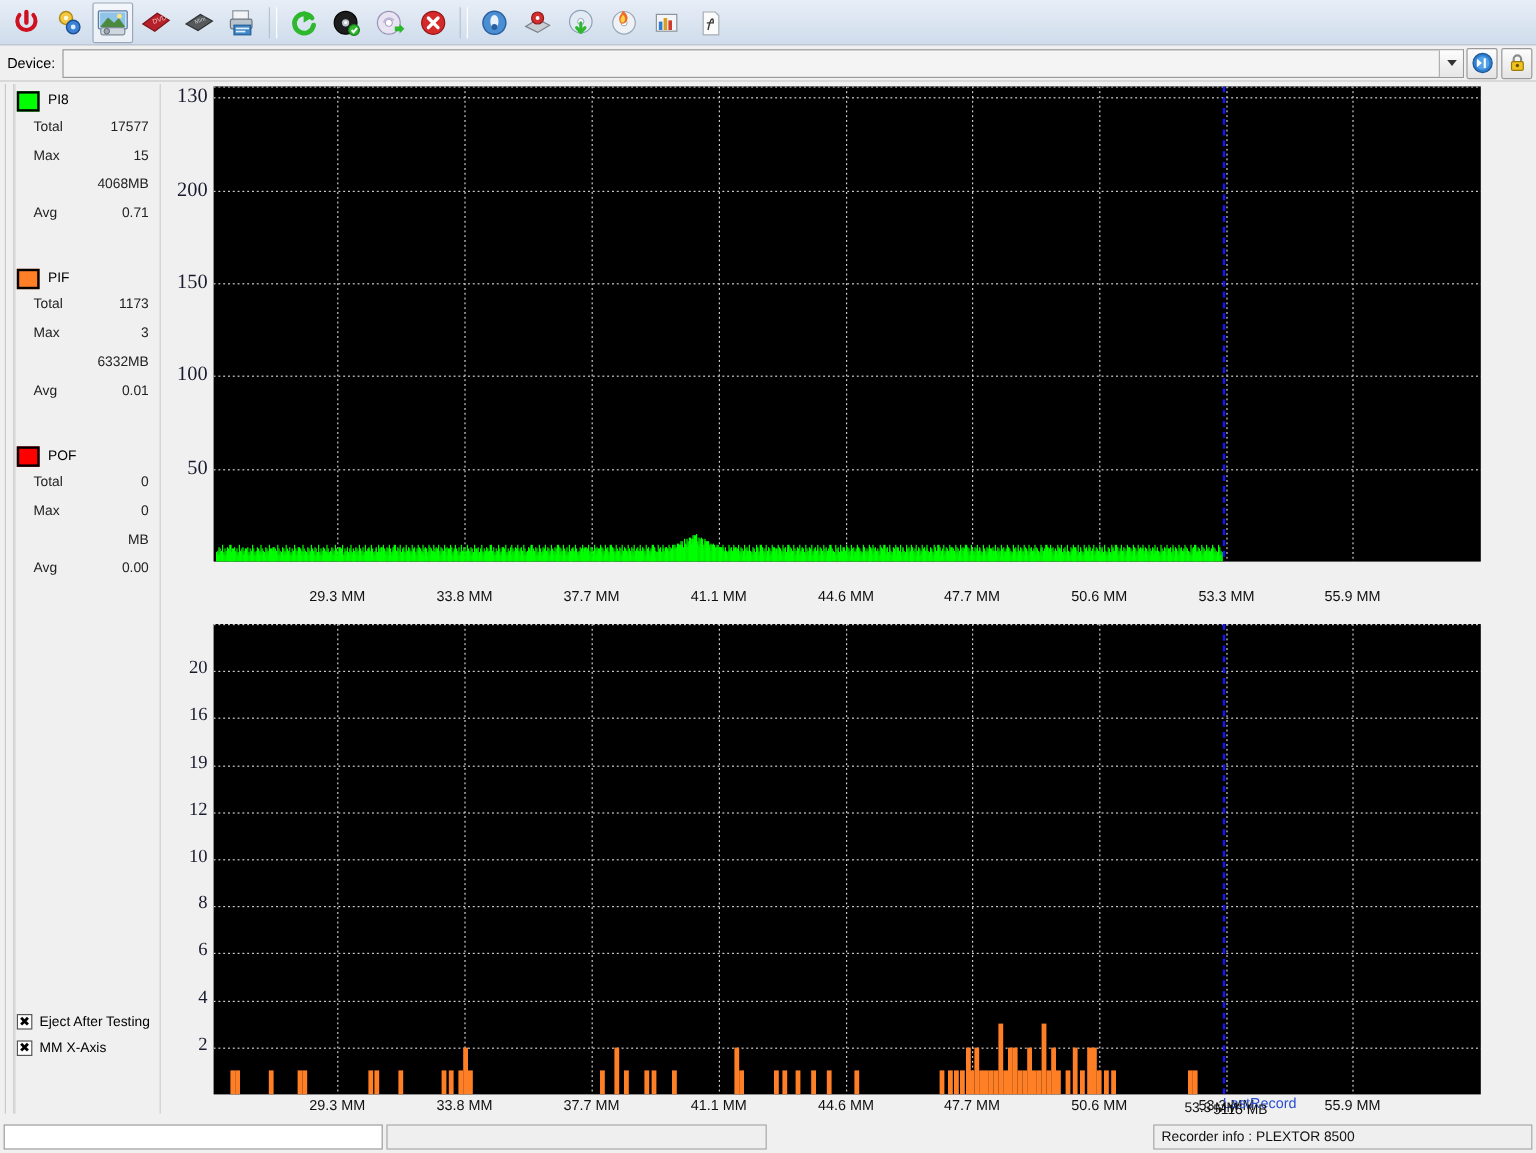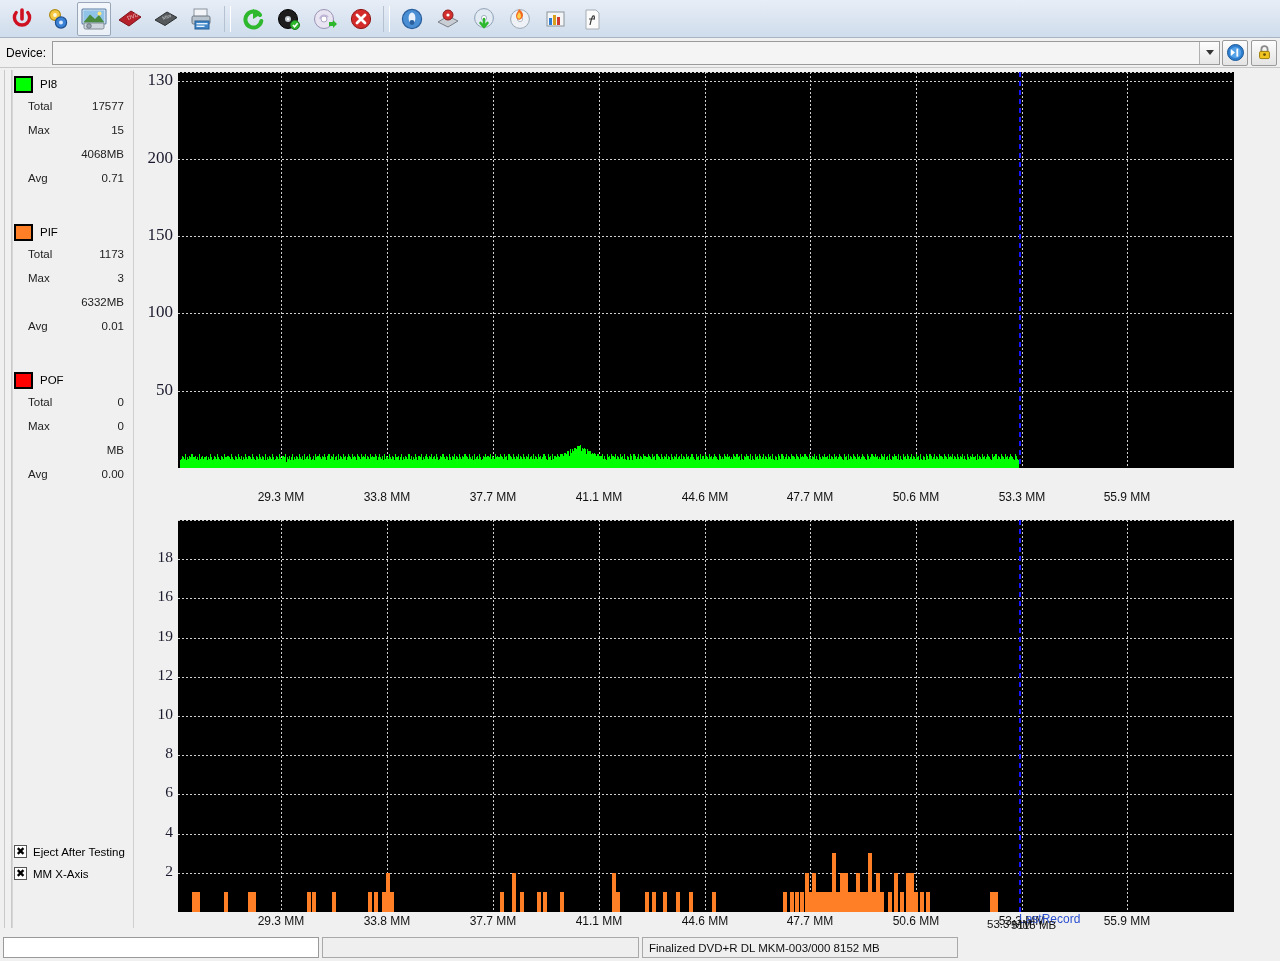--- a/index.html
+++ b/index.html
@@ -2239,37 +2239,37 @@
       </div>
     <div id="ylabs-pif">
         <div class="ylab2" style="left: 0px; width: 34px; top: 343.8px;">2</div>
         <div class="ylab2" style="left: 0px; width: 34px; top: 304.6px;">4</div>
         <div class="ylab2" style="left: 0px; width: 34px; top: 265.4px;">6</div>
         <div class="ylab2" style="left: 0px; width: 34px; top: 226.2px;">8</div>
         <div class="ylab2" style="left: 0px; width: 34px; top: 187px;">10</div>
         <div class="ylab2" style="left: 0px; width: 34px; top: 147.8px;">12</div>
         <div class="ylab2" style="left: 0px; width: 34px; top: 108.6px;">19</div>
         <div class="ylab2" style="left: 0px; width: 34px; top: 69.4px;">16</div>
-        <div class="ylab2" style="left: 0px; width: 34px; top: 30.2px;">18</div>
+        <div class="ylab2" style="left: 0px; width: 34px; top: 30.2px;">20</div>
       </div>
     <div id="xlabs-pif">
         <div class="xlab" style="left: 102px; width: 80px; top: 396px;">29.3 MM</div>
         <div class="xlab" style="left: 208px; width: 80px; top: 396px;">33.8 MM</div>
         <div class="xlab" style="left: 314px; width: 80px; top: 396px;">37.7 MM</div>
         <div class="xlab" style="left: 420px; width: 80px; top: 396px;">41.1 MM</div>
         <div class="xlab" style="left: 526px; width: 80px; top: 396px;">44.6 MM</div>
         <div class="xlab" style="left: 631px; width: 80px; top: 396px;">47.7 MM</div>
         <div class="xlab" style="left: 737px; width: 80px; top: 396px;">50.6 MM</div>
         <div class="xlab" style="left: 843px; width: 80px; top: 396px;">53.3 MM</div>
         <div class="xlab" style="left: 948px; width: 80px; top: 396px;">55.9 MM</div>
       </div>
     <span class="lastrec" style="left:880px; top:394px;">LastRecord</span>
     <span class="ovtext" style="left:848px; top:400px;">53.3 MM</span>
     <span class="ovtext" style="left:872px; top:401px;">5115 MB</span>
   </div>
 
   <div class="statusbar">
     <div class="sb-cell sb-progress" style="left:3px; width:316px;"></div>
     <div class="sb-cell" style="left:322px; width:317px;"></div>
-    <div class="sb-cell" style="left:642px; width:316px;">Finalized  DVD+R DL  MKM-003/000  8152 MB</div>
+    <div class="sb-cell" style="left:961px; width:316px;">Recorder info : PLEXTOR        8500</div>
   </div>
 
 </div>
 
 </body></html>

